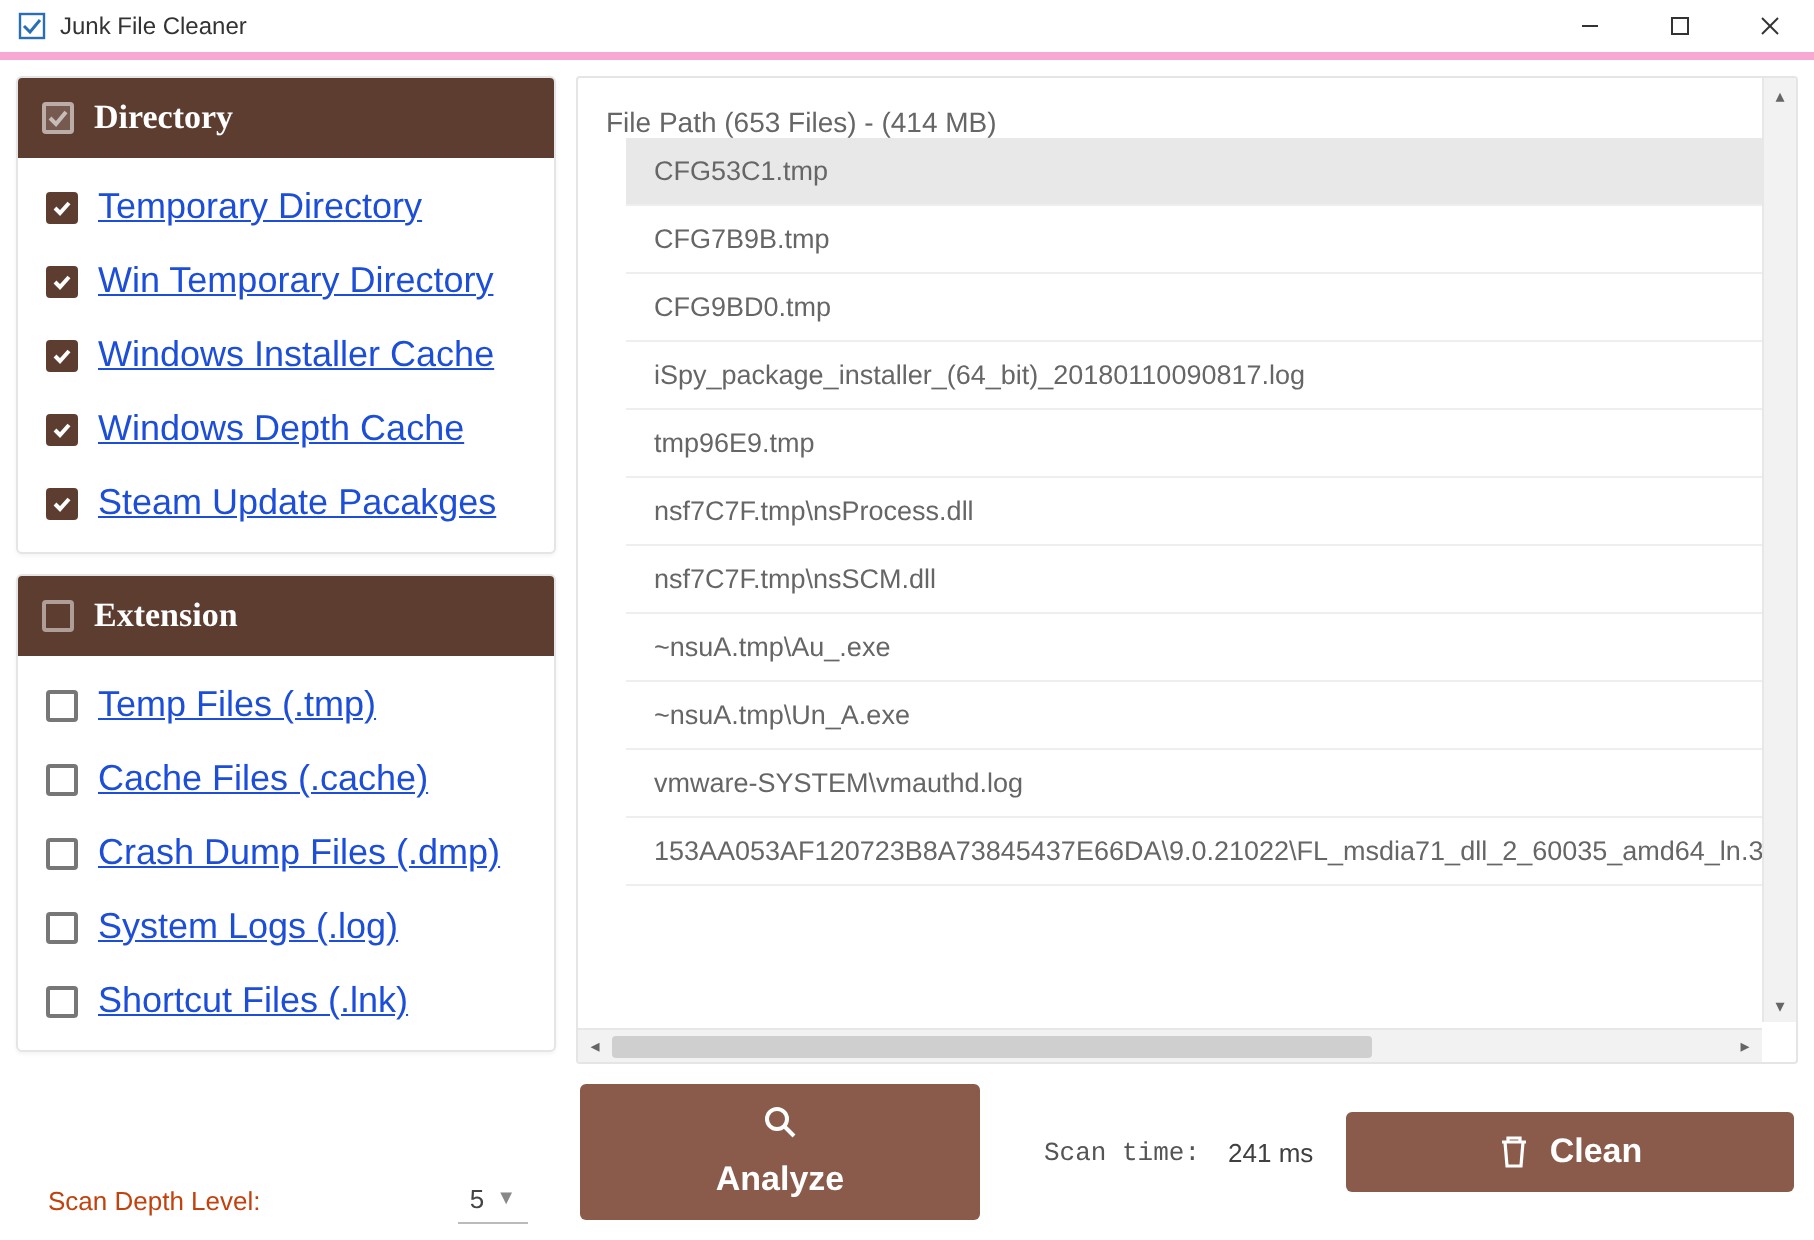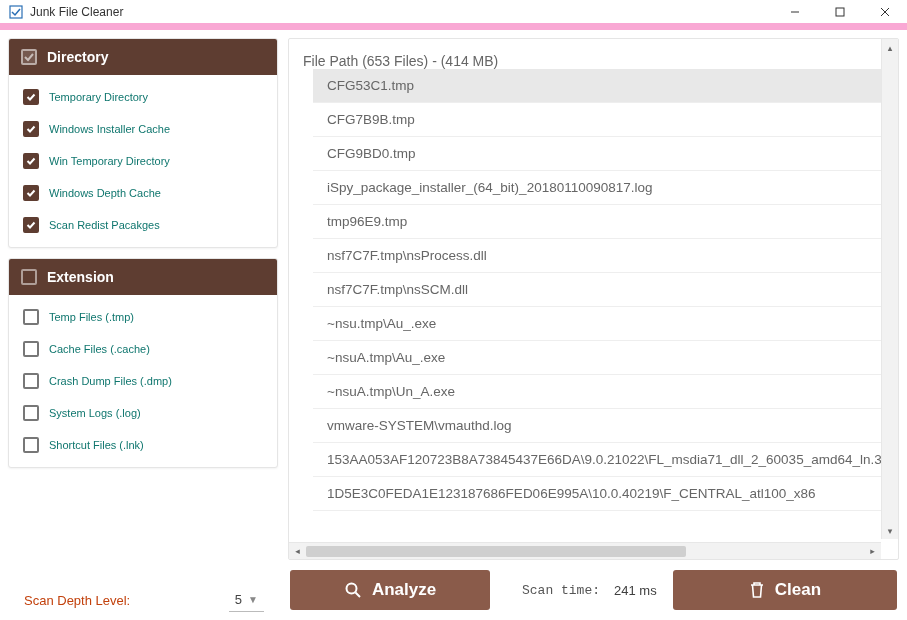--- a/index.html
+++ b/index.html
@@ -1,56 +1,56 @@
 <!DOCTYPE html>
 <html><head>
 <meta charset="utf-8">
 <style>
   * { box-sizing: border-box; margin: 0; padding: 0; }
   body { font-family: "Segoe UI", Arial, sans-serif; font-size: 13px; color: #333; background: #fff; width: 907px; height: 620px; overflow: hidden; }
   
-  .titlebar { height: 30px; display: flex; align-items: center; border-bottom: 7px solid #f9a8d4; padding: 0 0 0 8px; }
+  .titlebar { height: 30px; display: flex; align-items: center; border-bottom: 4px solid #f9a8d4; padding: 0 0 0 8px; }
   .titlebar-icon { width: 16px; height: 16px; margin-right: 6px; display: inline-flex; align-items: center; justify-content: center; }
   .titlebar-text { flex: 1; font-size: 12px; color: #333; }
   .winbtn { width: 45px; height: 30px; display: inline-flex; align-items: center; justify-content: center; cursor: default; }
   .winbtn svg { stroke: #333; }
   
   .app-body { display: flex; padding: 8px; gap: 10px; height: calc(620px - 30px); }
   
   .left-col { width: 270px; display: flex; flex-direction: column; gap: 10px; }
   .card { background: #fff; border: 1px solid #e5e5e5; border-radius: 3px; box-shadow: 0 1px 2px rgba(0,0,0,0.05); overflow: hidden; }
-  .card-header { background: #5e3d31; color: #fff; padding: 10px 12px; display: flex; align-items: center; gap: 10px; font-weight: 600; font-size: 14px; }
+  .card-header { background: #5e3d31; color: #fff; padding: 10px 12px; display: flex; align-items: center; gap: 10px; font-weight: 600; font-size: 17px; font-family: Liberation Serif, serif; }
   .card-header .hchk { width: 16px; height: 16px; border: 2px solid rgba(255,255,255,0.5); border-radius: 2px; display: inline-flex; align-items: center; justify-content: center; }
   .card-header .hchk.checked { background: rgba(255,255,255,0.15); }
   .card-body { padding: 6px 0; }
   .chk-row { display: flex; align-items: center; gap: 10px; padding: 8px 14px; cursor: default; }
   .chkbox { width: 16px; height: 16px; border: 2px solid #777; border-radius: 2px; display: inline-flex; align-items: center; justify-content: center; flex-shrink: 0; }
   .chkbox.checked { background: #5e3d31; border-color: #5e3d31; }
   .chkbox.checked svg { display: block; }
   .chkbox svg { display: none; }
-  .chk-label { color: #0f766e; font-size: 11px; }
+  .chk-label { color: #1d4ed8; font-size: 18px; text-decoration: underline; }
   
   .right-col { flex: 1; display: flex; flex-direction: column; position: relative; }
   .file-area { flex: 1; border: 1px solid #e5e5e5; border-radius: 2px; position: relative; overflow: hidden; }
   .file-header { padding: 14px 14px 0; color: #666; font-size: 14px; }
   .file-list { }
   .file-row { padding: 9px 14px; border-bottom: 1px solid #eee; color: #666; font-size: 13.5px; white-space: nowrap; overflow: hidden; text-overflow: clip; cursor: default; margin-left: 24px; }
   .file-row.selected { background: #e8e8e8; }
   .vscroll { position: absolute; right: 0; top: 0; bottom: 20px; width: 17px; background: #f2f2f2; border-left: 1px solid #e7e7e7; }
   .vscroll .arrow { height: 17px; display: flex; align-items: center; justify-content: center; color: #666; font-size: 9px; }
   .hscroll { position: absolute; left: 0; right: 17px; bottom: 0; height: 17px; background: #f2f2f2; border-top: 1px solid #e7e7e7; display: flex; }
   .hscroll .arrow { width: 17px; display: flex; align-items: center; justify-content: center; color: #666; font-size: 9px; }
   .hscroll-thumb { width: 380px; background: #cfcfcf; height: 11px; margin-top: 3px; border-radius: 2px; }
   
   .bottom-bar { display: flex; align-items: center; gap: 14px; padding: 10px 2px 2px; }
   .depth-label { color: #c2410c; padding-left: 10px; }
   .depth-select { display: flex; align-items: center; gap: 6px; padding: 4px 6px; border-bottom: 1px solid #bbb; color: #444; margin-left: auto; margin-right: 8px; cursor: default; }
   .depth-select .caret { font-size: 10px; color: #888; }
   .action-btn { background: #8a5b4a; color: #fff; border: none; border-radius: 3px; padding: 10px 0; font-size: 17px; font-weight: 600; display: inline-flex; align-items: center; justify-content: center; gap: 10px; cursor: default; }
-  .action-btn.analyze { width: 200px; }
+  .action-btn.analyze { width: 200px; flex-direction: column; }
   .action-btn.clean { width: 224px; }
   .scan-time-lbl { color: #555; margin-left: 18px; font-family: Liberation Mono, monospace; }
   .scan-time-val { color: #404040; margin-right: auto; }
   
   .left-bottom { display: flex; align-items: center; justify-content: space-between; padding: 0 6px; }
 </style>
 </head>
 <body>
 
 <div class="titlebar">
@@ -99,45 +99,45 @@
               </svg>
             </span>
             <span class="chk-label">Temporary Directory</span>
           </div>
           <div class="chk-row">
             <span class="chkbox checked">
               <svg width="10" height="10" viewBox="0 0 10 10">
                 <path d="M1.5 5 L4 7.5 L8.5 2.5" fill="none" stroke="#fff" stroke-width="2"></path>
               </svg>
             </span>
+            <span class="chk-label">Win Temporary Directory</span>
+          </div>
+          <div class="chk-row">
+            <span class="chkbox checked">
+              <svg width="10" height="10" viewBox="0 0 10 10">
+                <path d="M1.5 5 L4 7.5 L8.5 2.5" fill="none" stroke="#fff" stroke-width="2"></path>
+              </svg>
+            </span>
             <span class="chk-label">Windows Installer Cache</span>
           </div>
           <div class="chk-row">
             <span class="chkbox checked">
               <svg width="10" height="10" viewBox="0 0 10 10">
                 <path d="M1.5 5 L4 7.5 L8.5 2.5" fill="none" stroke="#fff" stroke-width="2"></path>
               </svg>
             </span>
-            <span class="chk-label">Win Temporary Directory</span>
-          </div>
-          <div class="chk-row">
-            <span class="chkbox checked">
-              <svg width="10" height="10" viewBox="0 0 10 10">
-                <path d="M1.5 5 L4 7.5 L8.5 2.5" fill="none" stroke="#fff" stroke-width="2"></path>
-              </svg>
-            </span>
             <span class="chk-label">Windows Depth Cache</span>
           </div>
           <div class="chk-row">
             <span class="chkbox checked">
               <svg width="10" height="10" viewBox="0 0 10 10">
                 <path d="M1.5 5 L4 7.5 L8.5 2.5" fill="none" stroke="#fff" stroke-width="2"></path>
               </svg>
             </span>
-            <span class="chk-label">Scan Redist Pacakges</span>
+            <span class="chk-label">Steam Update Pacakges</span>
           </div>
         </div>
     </div>
 
     <div class="card">
       <div class="card-header">
         <span class="hchk"></span>
         <span>Extension</span>
       </div>
       <div class="card-body" id="ext-items">
@@ -179,26 +179,24 @@
       <div style="position:absolute; inset:0 17px 17px 0; overflow:hidden;">
         <div class="file-header">File Path (653 Files) - (414 MB)</div>
         <div class="file-list" id="file-rows">
             <div class="file-row selected">CFG53C1.tmp</div>
             <div class="file-row">CFG7B9B.tmp</div>
             <div class="file-row">CFG9BD0.tmp</div>
             <div class="file-row">iSpy_package_installer_(64_bit)_20180110090817.log</div>
             <div class="file-row">tmp96E9.tmp</div>
             <div class="file-row">nsf7C7F.tmp\nsProcess.dll</div>
             <div class="file-row">nsf7C7F.tmp\nsSCM.dll</div>
-            <div class="file-row">~nsu.tmp\Au_.exe</div>
             <div class="file-row">~nsuA.tmp\Au_.exe</div>
             <div class="file-row">~nsuA.tmp\Un_A.exe</div>
             <div class="file-row">vmware-SYSTEM\vmauthd.log</div>
             <div class="file-row">153AA053AF120723B8A73845437E66DA\9.0.21022\FL_msdia71_dll_2_60035_amd64_ln.3643236F_F</div>
-            <div class="file-row">1D5E3C0FEDA1E123187686FED06E995A\10.0.40219\F_CENTRAL_atl100_x86</div>
           </div>
       </div>
       <div class="vscroll">
         <div class="arrow">▴</div>
         <div style="flex:1"></div>
         <div class="arrow" style="position:absolute;bottom:0;width:100%;">▾</div>
       </div>
       <div class="hscroll">
         <div class="arrow">◂</div>
         <div class="hscroll-thumb"></div>

